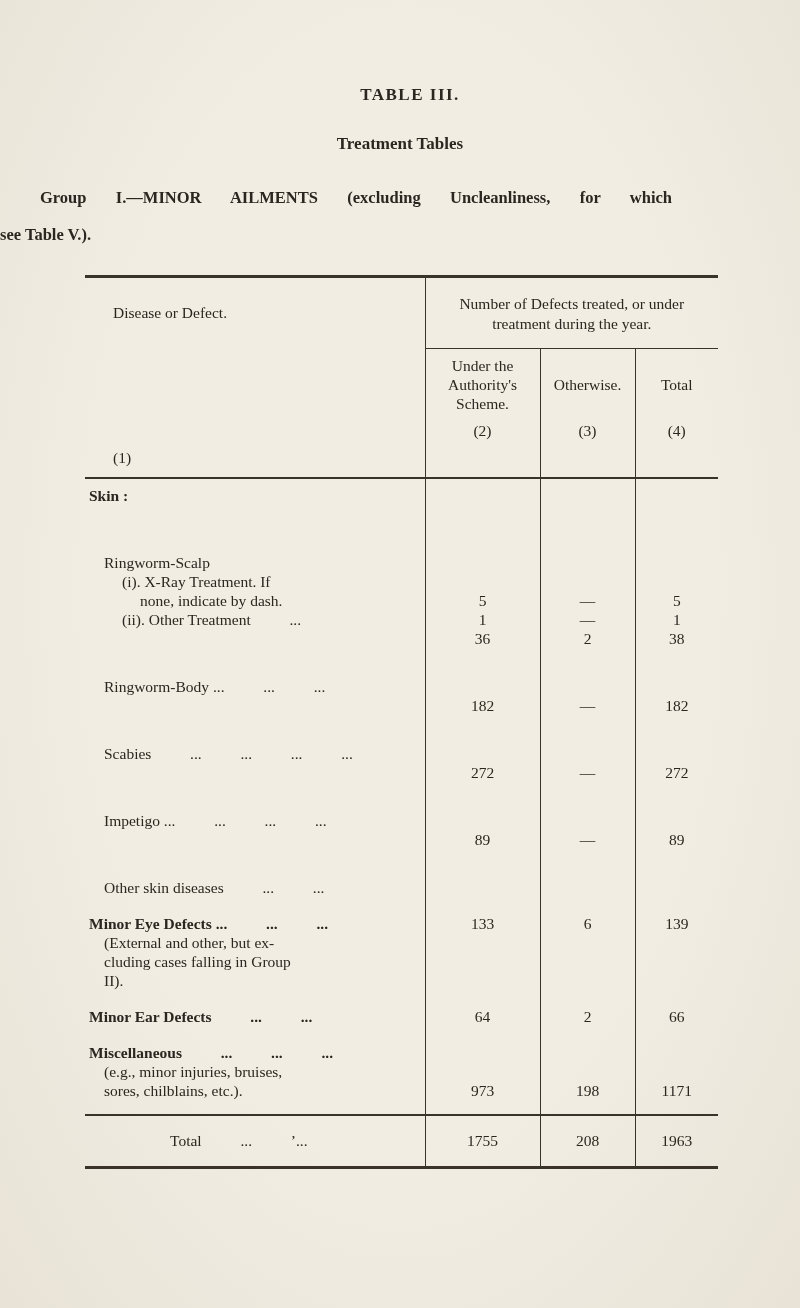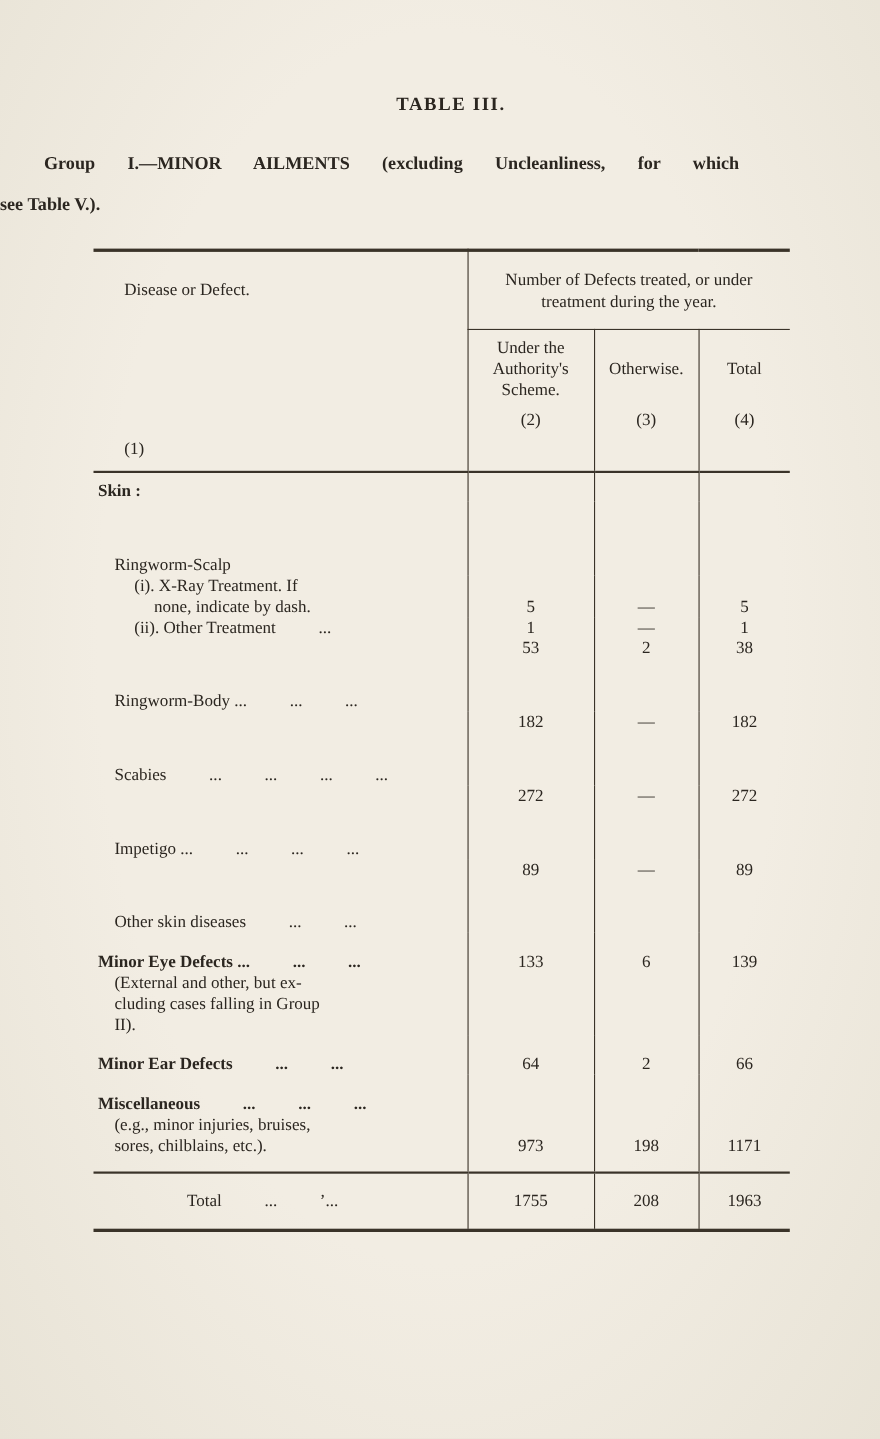--- a/index.html
+++ b/index.html
@@ -86,20 +86,21 @@
     position:absolute; top:1232px; left:0; width:800px;
     text-align:center; font-weight:bold; font-size:14.5px;
   }
 </style>
 </head>
 <body>
 
 <div class="page">
 
   <div class="title">TABLE III.</div>
+  <div class="subtitle">Treatment Tables</div>
 
   <div class="heading">
     <div class="heading-l1">Group I.—MINOR AILMENTS (excluding Uncleanliness, for which</div>
     <div class="heading-l2">see Table V.).</div>
   </div>
 
   <table class="doc-table">
     <colgroup>
       <col style="width:340px">
       <col style="width:115px">
@@ -176,21 +177,21 @@
         </td>
         <td class="cv bl">1</td>
         <td class="cv bl">—</td>
         <td class="cv bl">1</td>
       </tr>
 
       <tr>
         <td class="c1">
           <div class="l ind1">Ringworm-Body ...          ...          ...</div>
         </td>
-        <td class="cv bl">53</td>
+        <td class="cv bl">36</td>
         <td class="cv bl">2</td>
         <td class="cv bl">38</td>
       </tr>
 
       <tr>
         <td class="c1">
           <div class="l ind1">Scabies          ...          ...          ...          ...</div>
         </td>
         <td class="cv bl">182</td>
         <td class="cv bl">—</td>

